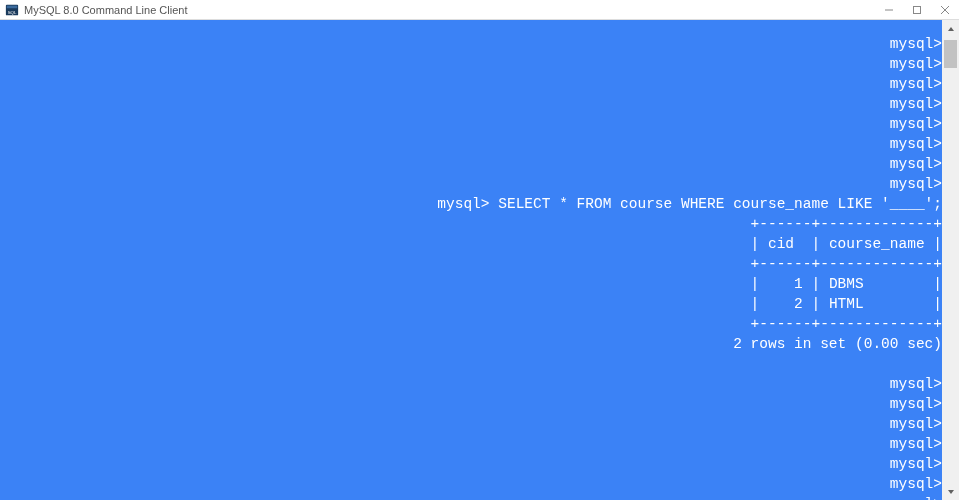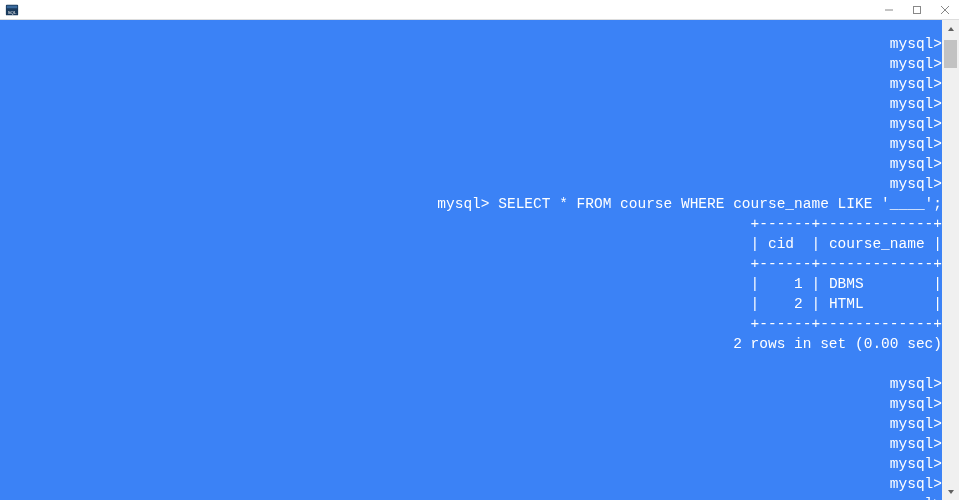--- a/index.html
+++ b/index.html
@@ -89,20 +89,21 @@
 <body>
 
 <div class="titlebar">
   <span class="titlebar-icon">
     <svg viewBox="0 0 16 16">
         <rect x="1" y="2" width="14" height="12" fill="#1a3a5c" rx="1"></rect>
         <rect x="2" y="3" width="12" height="3" fill="#3a6a9c"></rect>
         <text x="3" y="13" font-size="5" fill="#fff" font-family="Arial">SQL</text>
       </svg>
   </span>
+  <span class="titlebar-title">MySQL 8.0 Command Line Client</span>
   <span class="titlebar-spacer"></span>
   <div class="win-controls">
     <div class="win-btn">
       <svg viewBox="0 0 10 10">
           <line x1="1" y1="5" x2="9" y2="5" stroke="currentColor" stroke-width="1"></line>
         </svg>
     </div>
     <div class="win-btn">
       <svg viewBox="0 0 10 10">
           <rect x="1.5" y="1.5" width="7" height="7" fill="none" stroke="currentColor" stroke-width="1"></rect>

